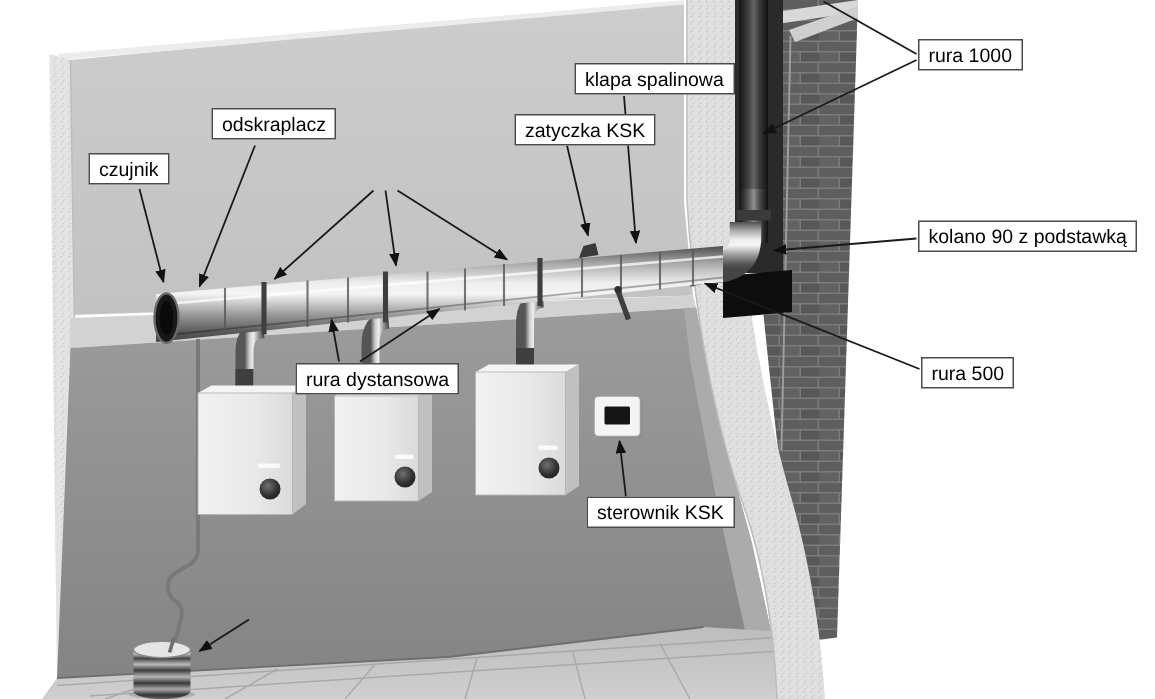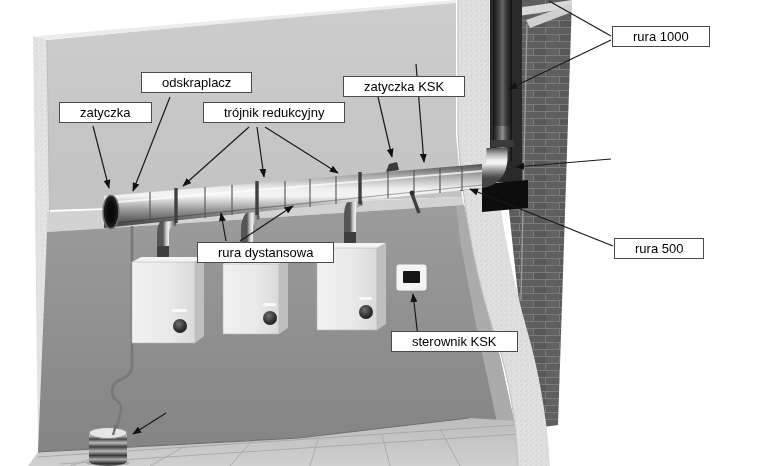--- a/index.html
+++ b/index.html
@@ -1,20 +1,20 @@
 <!DOCTYPE html>
 <html><head>
 <meta charset="utf-8">
 <style>
   html,body{margin:0;padding:0;background:#fff;}
   .stage{position:relative;width:770px;height:466px;background:#fff;overflow:hidden;
          font-family:"Liberation Sans", sans-serif;}
   .stage svg{position:absolute;left:0;top:0;}
   .lbl{position:absolute;background:#fff;border:1px solid #4a4a4a;color:#000;
-       font-size:13px;line-height:17px;padding:1px 20px;white-space:nowrap;}
+       font-size:13px;line-height:17px;padding:1px 6px;white-space:nowrap;}
 </style>
 </head>
 <body>
 
 <div class="stage">
 
 <svg width="770" height="466" viewBox="0 0 770 466">
   <defs>
     <marker id="ah" markerWidth="9" markerHeight="7" refX="8.2" refY="3.5" orient="auto" markerUnits="userSpaceOnUse">
       <path d="M0,0 L9,3.5 L0,7 Z" fill="#111"></path>
@@ -233,22 +233,23 @@
     <line x1="611" y1="40" x2="509" y2="89" marker-end="url(#ah)"></line>
     <line x1="611" y1="159" x2="516" y2="167" marker-end="url(#ah)"></line>
     <line x1="613" y1="246" x2="470" y2="189" marker-end="url(#ah)"></line>
     <line x1="226" y1="241" x2="221" y2="213" marker-end="url(#ah)"></line>
     <line x1="240" y1="241" x2="293" y2="206" marker-end="url(#ah)"></line>
     <line x1="419" y1="346" x2="413" y2="294" marker-end="url(#ah)"></line>
     <line x1="166" y1="413" x2="133" y2="434" marker-end="url(#ah)"></line>
   </g>
 </svg>
 
-<div class="lbl" style="left:59px;top:102px;">zatyczka</div>
+<div class="lbl" style="left:59px;top:102px;">czujnik</div>
 <div class="lbl" style="left:141px;top:72px;">odskraplacz</div>
-<div class="lbl" style="left:203px;top:102px;">trójnik redukcyjny</div>
 <div class="lbl" style="left:343px;top:76px;">zatyczka KSK</div>
+<div class="lbl" style="left:383px;top:42px;">klapa spalinowa</div>
 <div class="lbl" style="left:612px;top:26px;">rura 1000</div>
+<div class="lbl" style="left:612px;top:147px;">kolano 90 z podstawką</div>
 <div class="lbl" style="left:614px;top:238px;text-align:center;">rura 500</div>
 <div class="lbl" style="left:197px;top:242px;">rura dystansowa</div>
 <div class="lbl" style="left:391px;top:331px;">sterownik KSK</div>
 
 </div>
 
 </body></html>

